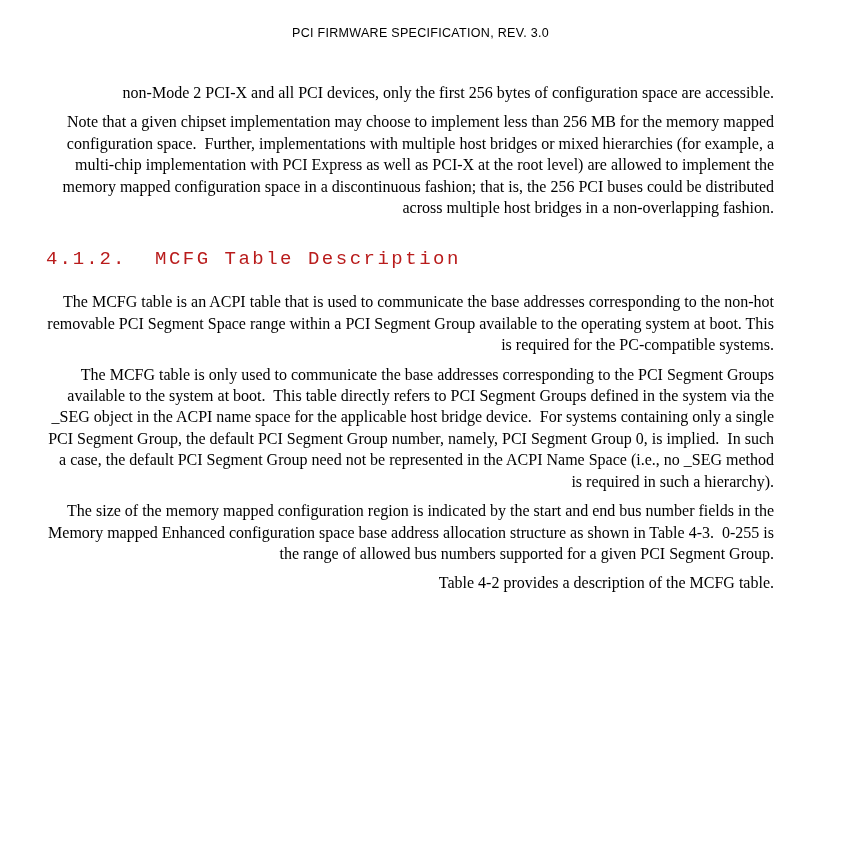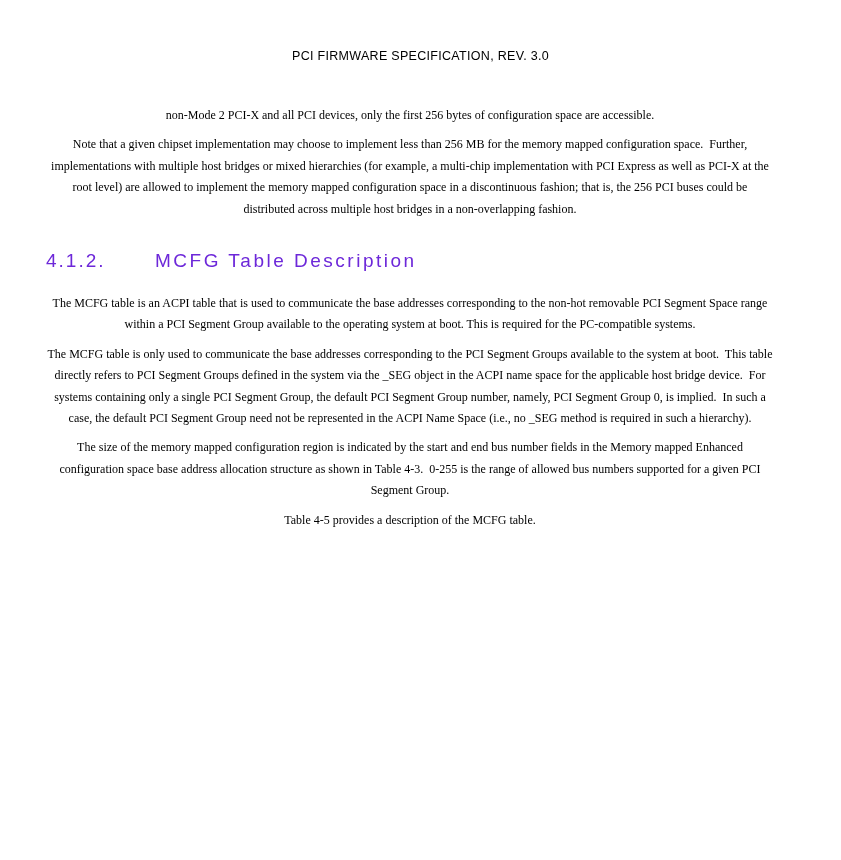--- a/index.html
+++ b/index.html
@@ -8,55 +8,54 @@
     background: #ffffff;
   }
   .page {
     position: relative;
     width: 841px;
     height: 764px;
     background: #ffffff;
     color: #000000;
     overflow: hidden;
     font-family: "Liberation Serif", serif;
-    margin-top: 23px;
   }
   .running-header {
     position: absolute;
     top: 26px;
     left: 0;
     width: 100%;
     text-align: center;
     font-family: "Liberation Sans", sans-serif;
     font-size: 12.5px;
     letter-spacing: 0.3px;
     color: #000000;
   }
   .content {
     position: absolute;
     top: 82px;
     left: 46px;
     width: 728px;
   }
   .content p {
     margin: 0 0 8px 0;
-    font-size: 12px;
+    font-size: 16px;
     line-height: 21.4px;
     white-space: pre-wrap;
-    text-align: center;
+    text-align: right;
     color: #000000;
   }
   h2.section-heading {
     margin: 28px 0 19px 0;
-    font-family: Liberation Sans, sans-serif;
+    font-family: Liberation Mono, monospace;
     font-weight: normal;
     font-size: 19px;
     line-height: 26px;
     letter-spacing: 2.5px;
-    color: #6d28d9;
+    color: #b91c1c;
   }
   .sec-num {
     display: inline-block;
     min-width: 109px;
     letter-spacing: 2px;
   }
 </style>
 </head>
 <body>
 
@@ -74,17 +73,17 @@
     <h2 class="section-heading">
       <span class="sec-num">4.1.2.</span><span class="sec-title">MCFG Table Description</span>
     </h2>
 
     <p>The MCFG table is an ACPI table that is used to communicate the base addresses corresponding to the non-hot removable PCI Segment Space range within a PCI Segment Group available to the operating system at boot. This is required for the PC-compatible systems.</p>
 
     <p>The MCFG table is only used to communicate the base addresses corresponding to the PCI Segment Groups available to the system at boot.  This table directly refers to PCI Segment Groups defined in the system via the _SEG object in the ACPI name space for the applicable host bridge device.  For systems containing only a single PCI Segment Group, the default PCI Segment Group number, namely, PCI Segment Group 0, is implied.  In such a case, the default PCI Segment Group need not be represented in the ACPI Name Space (i.e., no _SEG method is required in such a hierarchy).</p>
 
     <p>The size of the memory mapped configuration region is indicated by the start and end bus number fields in the Memory mapped Enhanced configuration space base address allocation structure as shown in Table 4-3.  0-255 is the range of allowed bus numbers supported for a given PCI Segment Group.</p>
 
-    <p>Table 4-5 provides a description of the MCFG table.</p>
+    <p>Table 4-2 provides a description of the MCFG table.</p>
 
   </div>
 
 </div>
 
 </body></html>

